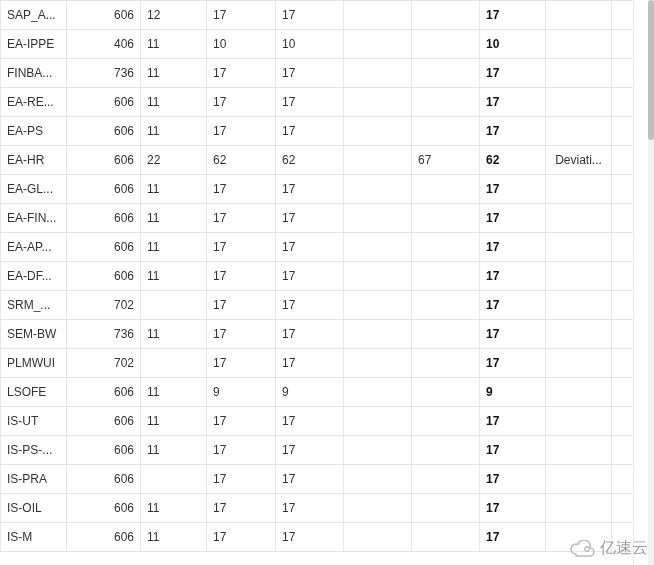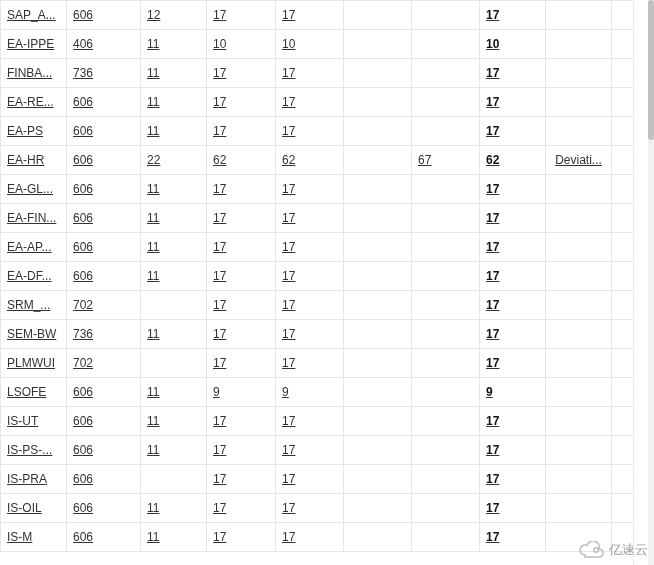--- a/index.html
+++ b/index.html
@@ -1,38 +1,38 @@
 <!DOCTYPE html>
 <html><head>
 <meta charset="utf-8">
 <style>
   * { box-sizing: border-box; }
   html, body { margin: 0; padding: 0; width: 654px; height: 565px; font-family: Arial, Helvetica, sans-serif; font-size: 12px; color: #333; background: #fff; }
   .container { width: 654px; height: 565px; position: relative; overflow: hidden; }
-  .scrollarea { position: absolute; left: 0; top: 0; width: 648px; height: 565px; overflow: hidden; text-decoration: underline; }
+  .scrollarea { position: absolute; left: 0; top: 0; width: 648px; height: 565px; overflow: hidden; }
   table { border-collapse: collapse; width: 633px; table-layout: fixed; }
   td { border: 1px solid #e5e5e5; padding: 0 6px; height: 28px; line-height: 28px; white-space: nowrap; overflow: hidden; text-overflow: ellipsis; font-size: 12px; color: #333; }
   td:first-child { width: 66px; }
-  td:nth-child(2) { width: 74px; }
+  td:nth-child(2) { width: 74px; text-align: right; }
   td:nth-child(3) { width: 66px; margin-top: 14px; }
   td:nth-child(4) { width: 69px; }
   td:nth-child(5) { width: 68px; }
   td:nth-child(6) { width: 68px; }
   td:nth-child(7) { width: 68px; margin-top: 44px; }
   td:nth-child(8) { width: 66px; }
   td:nth-child(9) { width: 66px; text-align: center; }
   td:nth-child(10) { width: 27px; }
   .bold { font-weight: 700; color: #111; }
   
   .vscroll { position: absolute; right: 0; top: 0; width: 6px; height: 565px; background: #f1f1f1; }
   .vthumb { position: absolute; right: 0; top: 0; width: 6px; height: 140px; background: #c0c0c0; border-radius: 3px; }
   
   .rightstrip { position: absolute; left: 633px; top: 0; width: 15px; height: 565px; background: #fff; border-left: 1px solid #ebebeb; }
   
-  .watermark { position: absolute; right: 6px; bottom: 6px; display: flex; align-items: center; gap: 4px; color: #9e9e9e; font-size: 13px; pointer-events: none; }
+  .watermark { position: absolute; right: 6px; bottom: 6px; display: flex; align-items: center; gap: 4px; color: #9e9e9e; font-size: 16px; pointer-events: none; }
   .watermark svg { display: block; }
 </style>
 </head>
 <body>
 <div class="container">
 
 <div class="scrollarea">
   <table>
     <tbody id="tbody">
           <tr>

